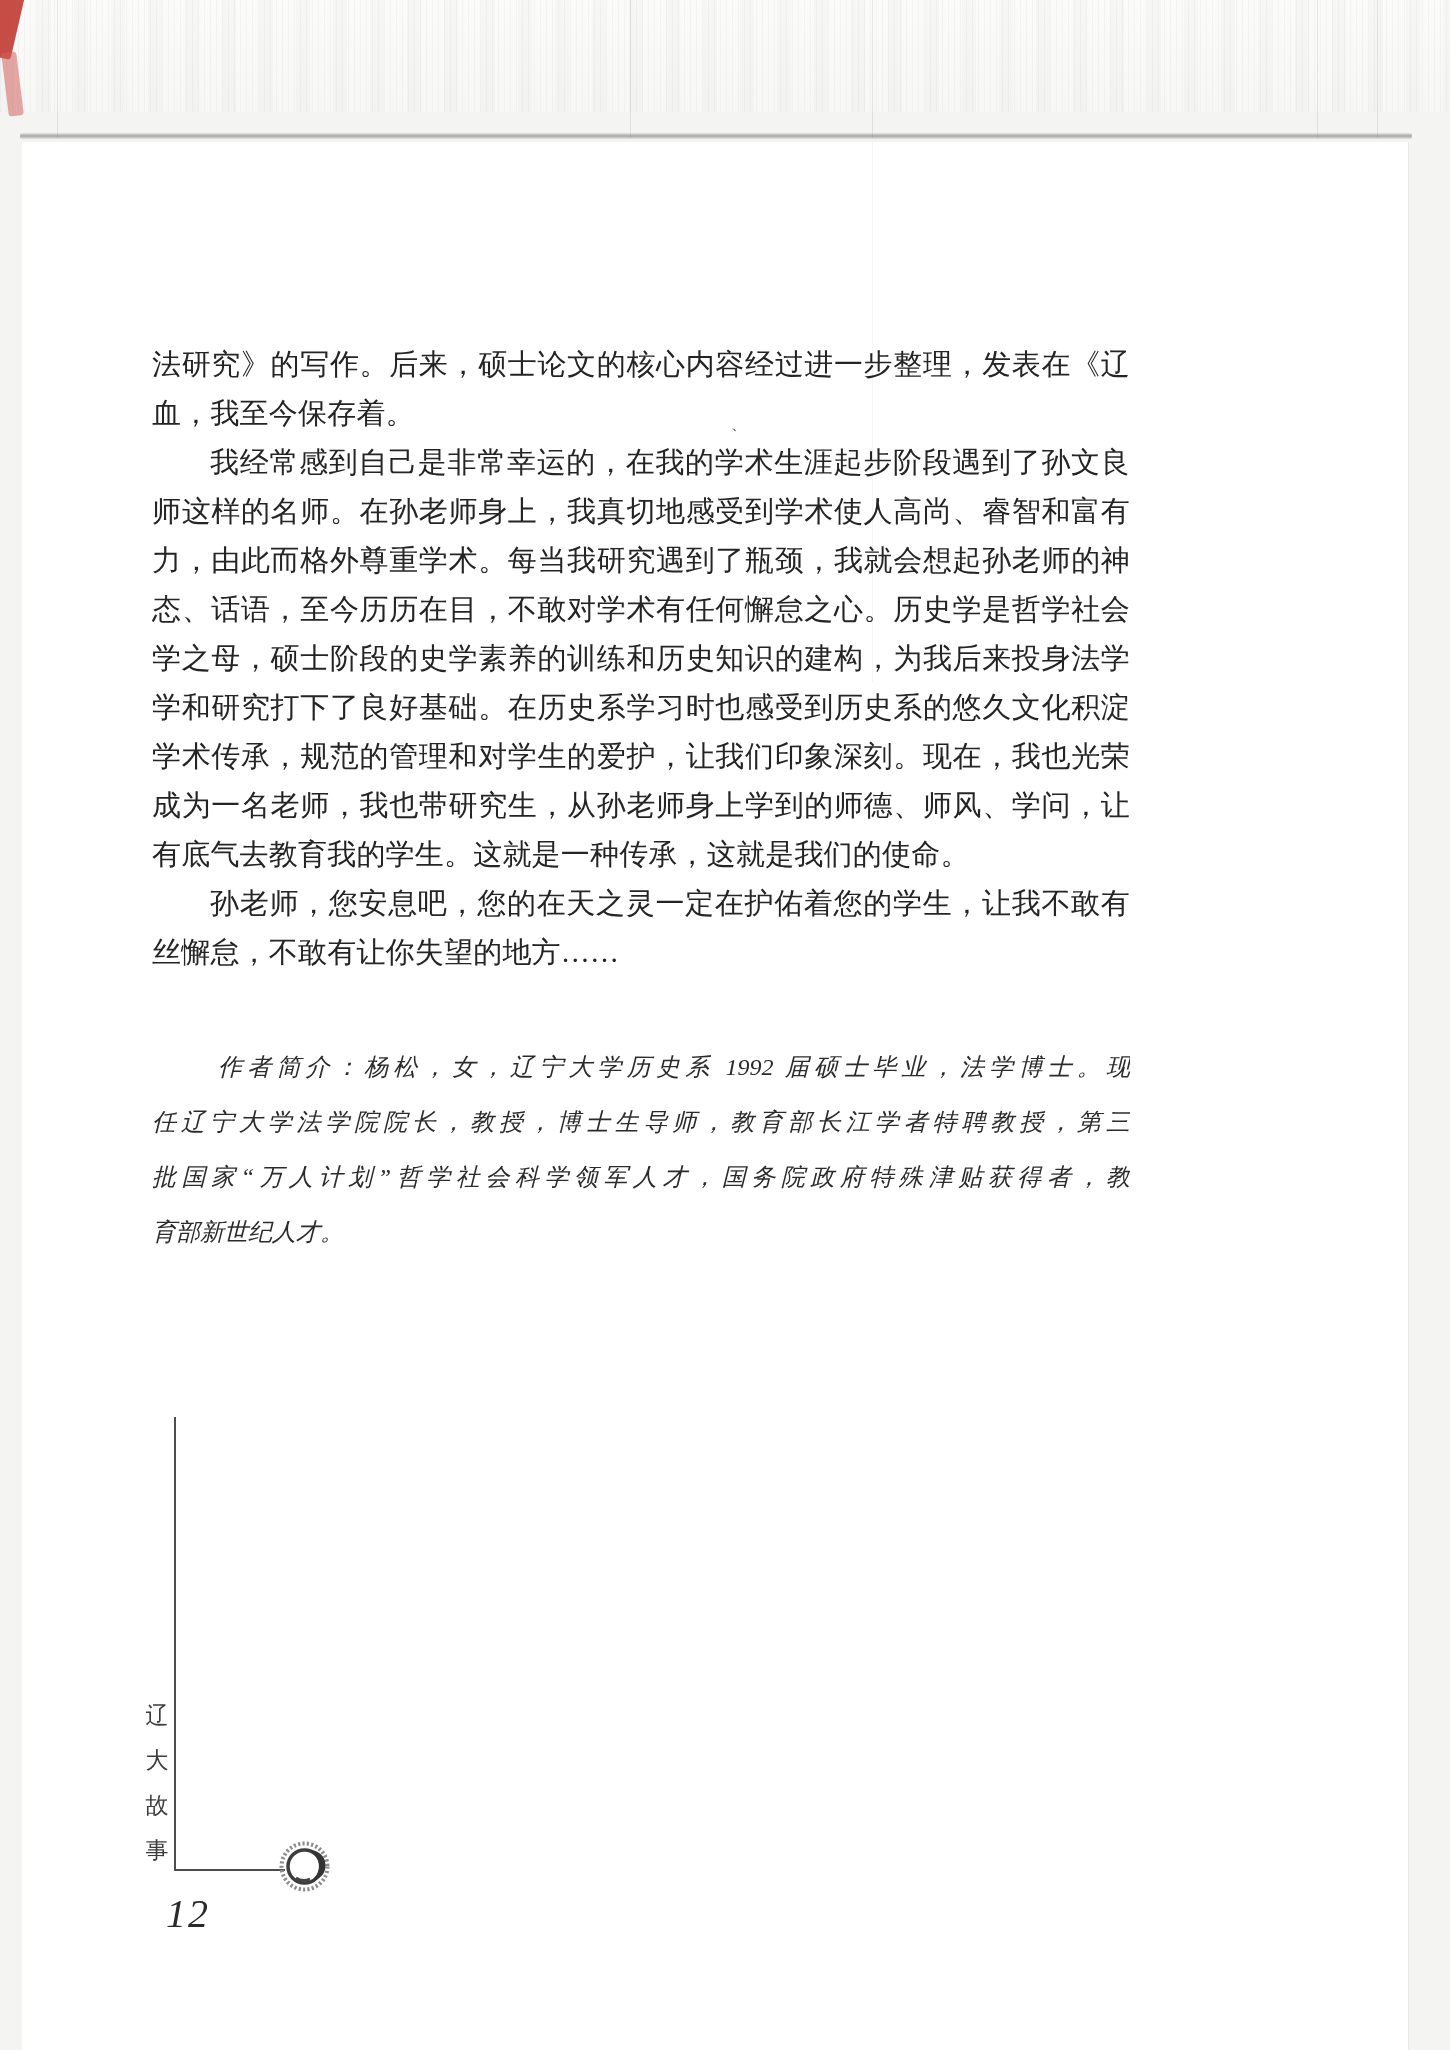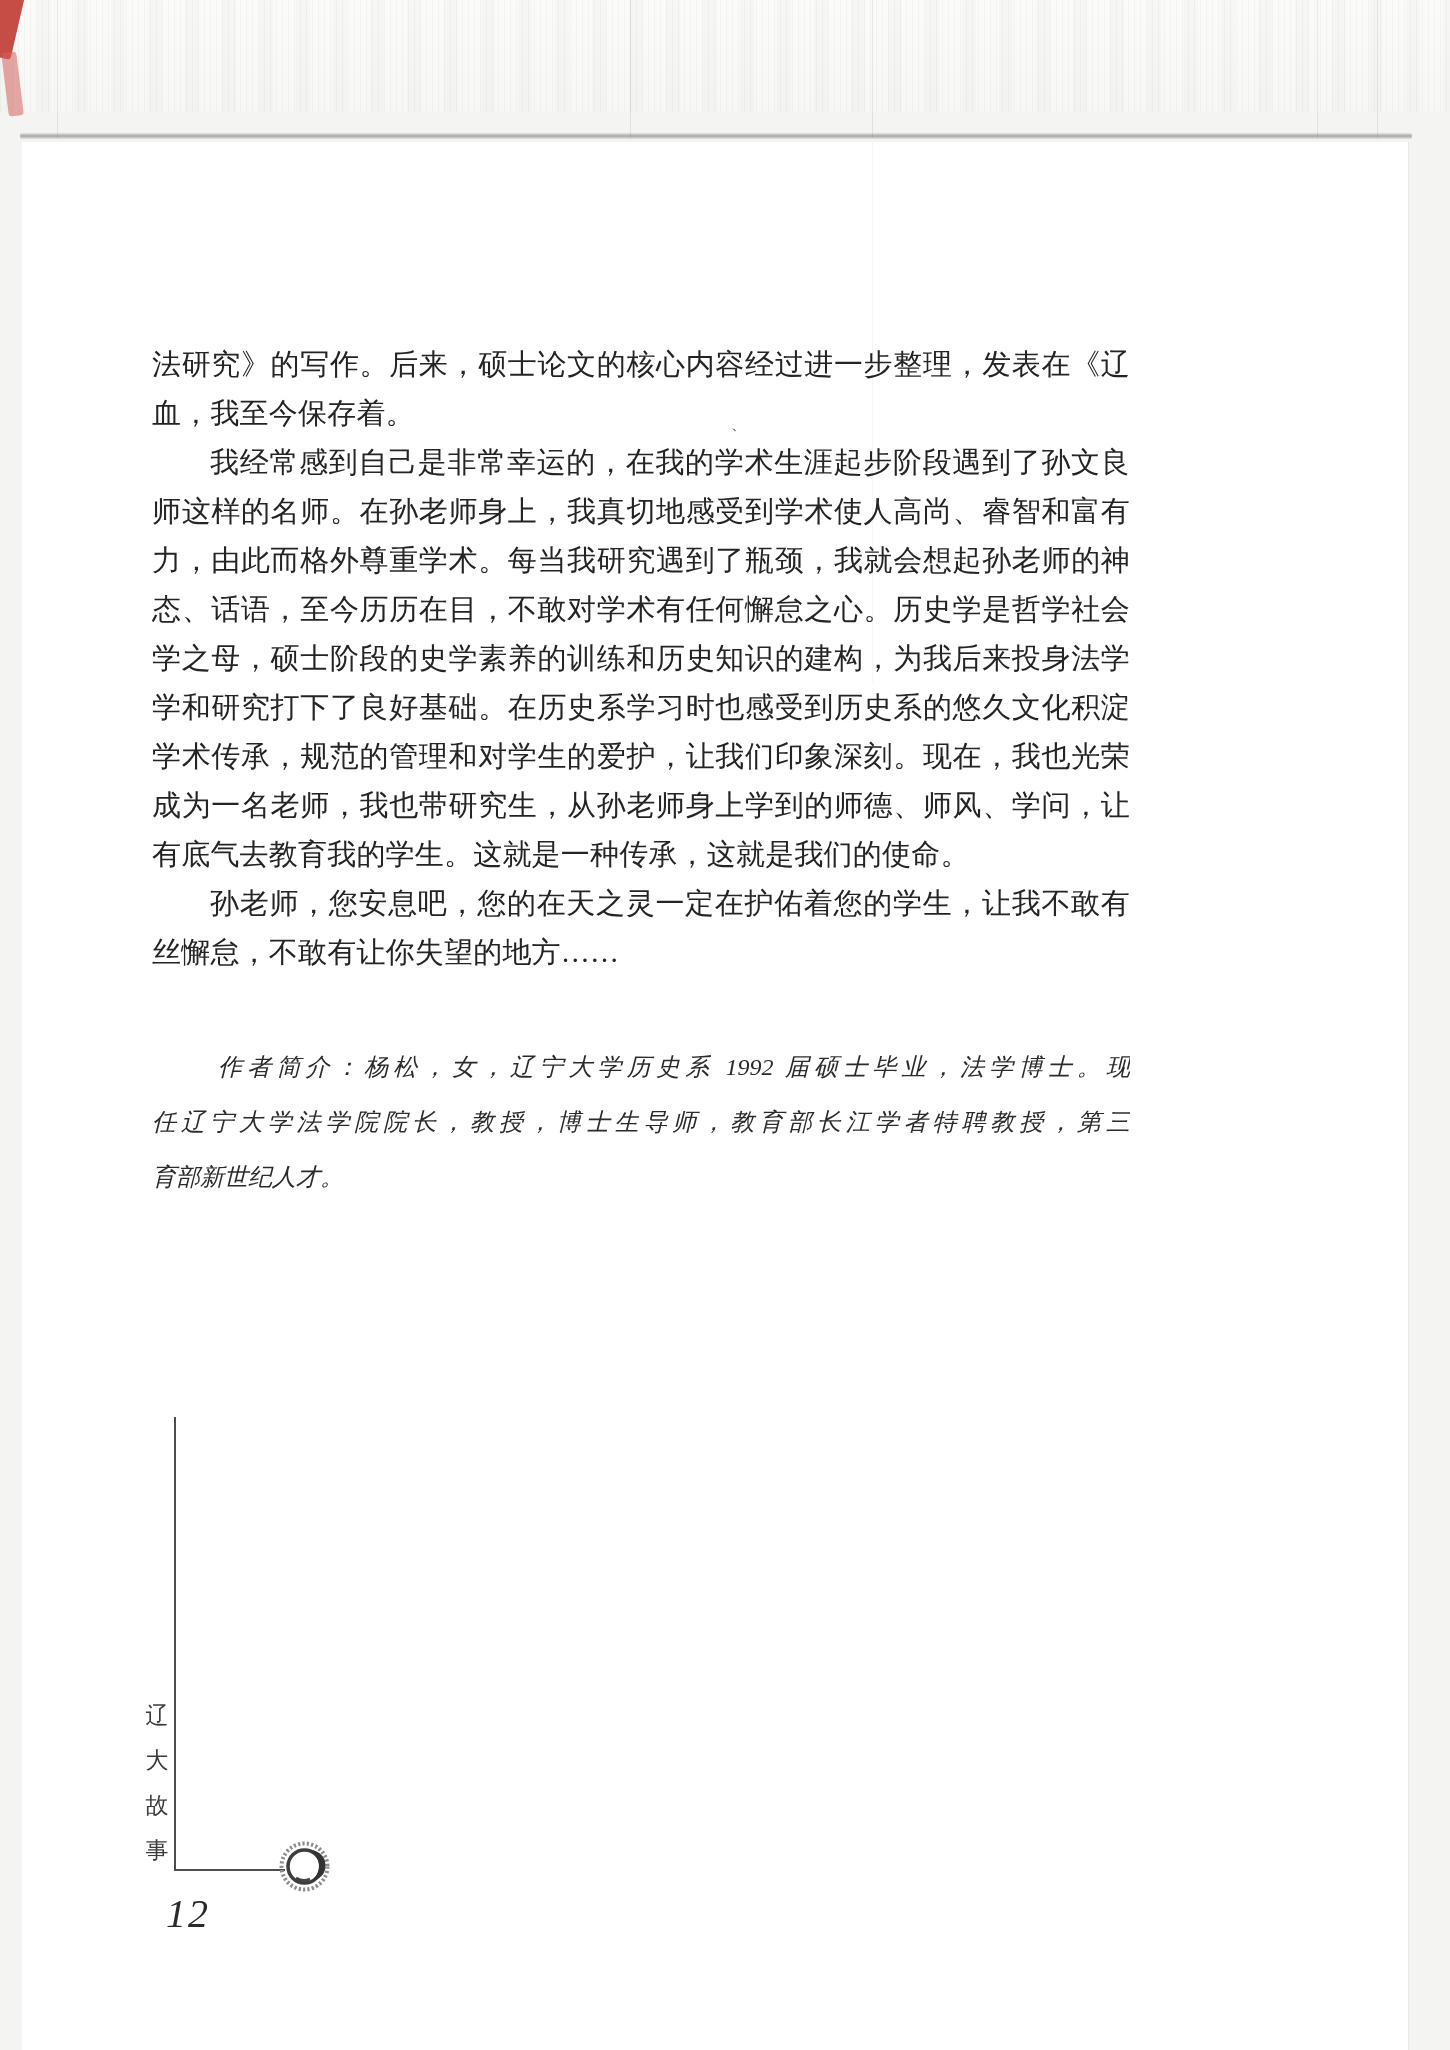--- a/index.html
+++ b/index.html
@@ -98,20 +98,21 @@
       <div class="tline fill">学和研究打下了良好基础。在历史系学习时也感受到历史系的悠久文化积淀和</div>
       <div class="tline fill">学术传承，规范的管理和对学生的爱护，让我们印象深刻。现在，我也光荣地</div>
       <div class="tline fill">成为一名老师，我也带研究生，从孙老师身上学到的师德、师风、学问，让我</div>
       <div class="tline nofill">有底气去教育我的学生。这就是一种传承，这就是我们的使命。</div>
       <div class="tline fill ind2">孙老师，您安息吧，您的在天之灵一定在护佑着您的学生，让我不敢有一</div>
       <div class="tline nofill">丝懈怠，不敢有让你失望的地方……</div>
     </div>
   <div id="bio-text" class="textblock">
       <div class="bline fill ind3">作者简介：杨松，女，辽宁大学历史系 1992 届硕士毕业，法学博士。现</div>
       <div class="bline fill">任辽宁大学法学院院长，教授，博士生导师，教育部长江学者特聘教授，第三</div>
+      <div class="bline fill">批国家“万人计划”哲学社会科学领军人才，国务院政府特殊津贴获得者，教</div>
       <div class="bline nofill">育部新世纪人才。</div>
     </div>
 
   <div class="speck">、</div>
 
   <div class="corner-rule"></div>
   <div id="sidebar-title">
       <div class="schar">辽</div>
       <div class="schar">大</div>
       <div class="schar">故</div>

